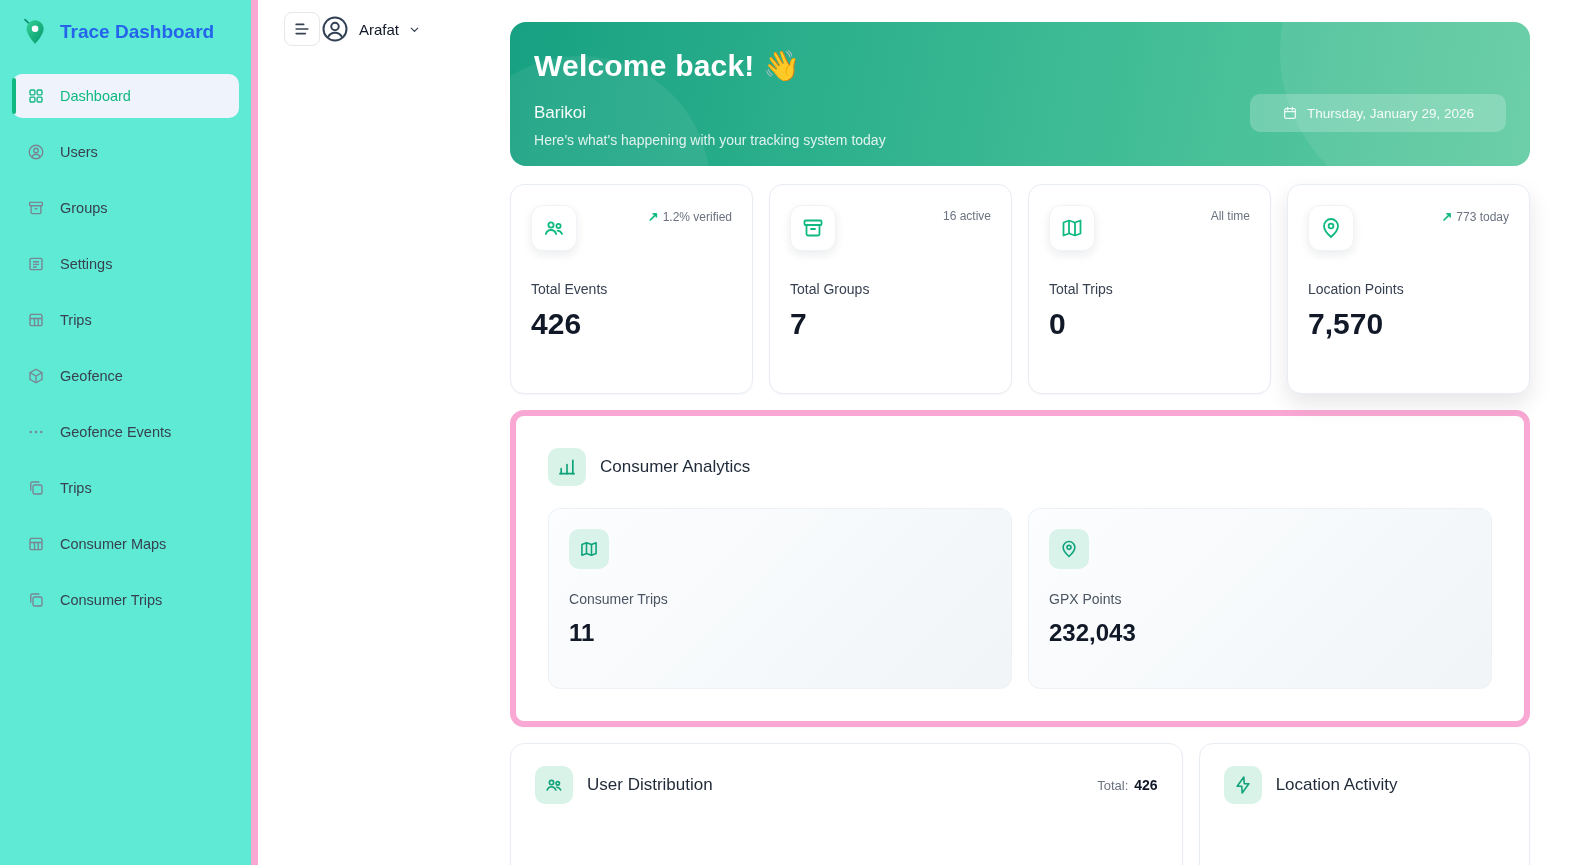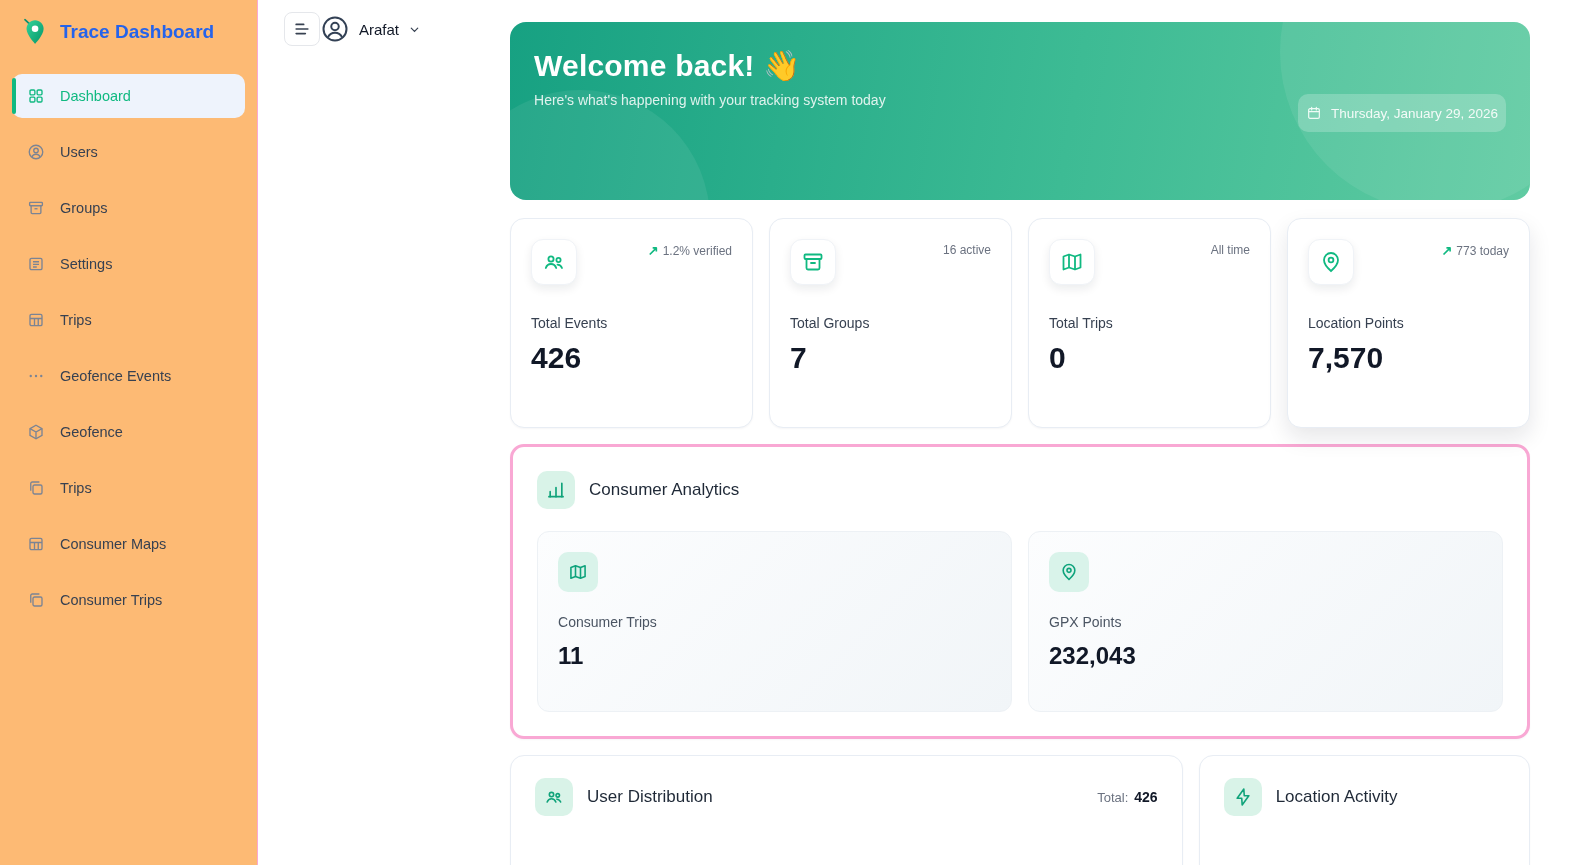--- a/index.html
+++ b/index.html
@@ -1,21 +1,21 @@
 <!DOCTYPE html>
 <html><head>
 <meta charset="utf-8">
 <style>
   * { margin:0; padding:0; box-sizing:border-box; }
   html,body { width:1582px; height:865px; overflow:hidden; background:#fff;
               font-family:"Liberation Sans", sans-serif; color:#111827; }
   body { display:flex; }
 
   
-  .sidebar { width:258px; flex:0 0 258px; border-right:1px solid #f9a8d4; background:#fdba74; }
+  .sidebar { width:258px; flex:0 0 258px; border-right:7px solid #f9a8d4; background:#5eead4; }
   .logo-row { display:flex; align-items:center; gap:10px; padding:16px 18px 14px 18px; }
   .logo-title { font-size:19px; font-weight:700; color:#2563eb; }
   .nav { padding:12px 12px; }
   .nav-item { position:relative; display:flex; align-items:center; gap:14px; height:44px;
               padding:0 14px; margin-bottom:12px; border-radius:10px; cursor:pointer;
               font-size:14.5px; color:#374151; }
   .nav-item .nav-icon { width:20px; height:20px; color:#7b8494; display:flex; align-items:center; justify-content:center; }
   .nav-item.active { background:#eef3fc; color:#10b981; }
   .nav-item.active .nav-icon { color:#10b981; }
   .nav-item.active::before { content:""; position:absolute; left:0; top:4px; bottom:4px;
@@ -26,51 +26,51 @@
   .topbar { height:58px; flex:0 0 58px; display:flex; align-items:center;
             justify-content:space-between; padding:0 50px 0 26px; background:#fff; }
   .burger-btn { width:36px; height:34px; border:1px solid #e5e7eb; border-radius:8px;
             background:#fff; display:flex; align-items:center; justify-content:center; cursor:pointer; }
   .user-box { display:flex; align-items:center; gap:9px; cursor:pointer; }
   .user-name { font-size:15px; color:#111827; }
 
   .content { flex:1; padding:22px 52px 40px 39px; overflow:hidden; }
 
   
-  .banner { position:relative; border-radius:16px; height:178px; padding:26px 24px;
+  .banner { position:relative; border-radius:16px; height:144px; padding:26px 24px;
             background:linear-gradient(100deg,#17a182 0%, #3dbb94 55%, #60cba2 100%);
             color:#fff; overflow:hidden; }
   .banner::before { content:""; position:absolute; right:-70px; top:-130px; width:320px; height:320px;
             border-radius:50%; background:rgba(255,255,255,0.08); }
   .banner::after { content:""; position:absolute; left:-60px; bottom:-150px; width:260px; height:260px;
             border-radius:50%; background:rgba(255,255,255,0.07); }
   .banner-title { font-size:30px; font-weight:600; letter-spacing:.2px; }
   .banner-org { margin-top:20px; font-size:17px; font-weight:500; color:rgba(255,255,255,0.96); }
   .banner-sub { margin-top:9px; font-size:14px; color:rgba(255,255,255,0.85); }
   .date-badge { position:absolute; right:24px; top:72px; height:38px; display:flex; align-items:center;
-            gap:9px; padding:0 8px; border-radius:10px; background:rgba(255,255,255,0.22);
+            gap:9px; padding:0 32px; border-radius:10px; background:rgba(255,255,255,0.22);
             font-size:13.5px; color:#f4fbf8; z-index:2; }
 
   
   .stats { margin-top:18px; display:grid; grid-template-columns:repeat(4,1fr); gap:16px; }
   .stat-card { border:1px solid #e8edf4; border-radius:14px; background:#fff; height:210px;
             padding:20px; box-shadow:0 1px 2px rgba(16,24,40,0.04); }
   .stat-card.elev { box-shadow:0 10px 22px rgba(16,24,40,0.10); }
   .stat-top { display:flex; align-items:flex-start; justify-content:space-between; }
   .tile { width:46px; height:46px; border-radius:12px; background:#fff; display:flex; align-items:center;
             justify-content:center; color:#10b981; border:1px solid #f0f3f7;
             box-shadow:0 4px 10px rgba(16,24,40,0.08); }
   .stat-badge { display:flex; align-items:center; gap:4px; font-size:12px; color:#6b7280; margin-top:4px; }
   .trend-arrow { color:#10b981; font-size:13px; font-weight:700; }
   .stat-label { margin-top:30px; font-size:14px; color:#374151; }
   .stat-value { margin-top:10px; font-size:30px; font-weight:700; color:#111827; }
 
   
-  .panel { margin-top:16px; border:3px solid #f9a8d4; border-radius:14px; background:#fff;
-            padding:24px; box-shadow:0 1px 2px rgba(16,24,40,0.04); }
+  .panel { margin-top:16px; border:6px solid #f9a8d4; border-radius:14px; background:#fff;
+            padding:32px; box-shadow:0 1px 2px rgba(16,24,40,0.04); }
   .panel-head { display:flex; align-items:center; gap:14px; }
   .tile-soft { width:38px; height:38px; border-radius:10px; background:#d9f3e8; color:#10a37a;
             display:flex; align-items:center; justify-content:center; }
   .panel-title { font-size:17px; font-weight:500; color:#1f2937; }
   .sub-grid { margin-top:22px; display:grid; grid-template-columns:repeat(2,1fr); gap:16px; }
   .sub-card { height:181px; border:1px solid #edf1f5; border-radius:12px; padding:20px;
             background:linear-gradient(135deg,#fcfdfe 0%, #f1f5f8 100%); }
   .sub-tile { width:40px; height:40px; border-radius:10px; background:#d9f3ea; color:#0ea37c;
             display:flex; align-items:center; justify-content:center; }
   .sub-label { margin-top:22px; font-size:14px; color:#4b5563; }
@@ -159,37 +159,37 @@
         <svg width="18" height="18" viewBox="0 0 24 24" fill="none" stroke="currentColor" stroke-width="1.8">
           <rect x="4" y="4.5" width="16" height="15" rx="2"></rect>
             <path d="M4 10h16M10 10v9.5M15 10v9.5"></path>
         </svg>
       </span>
       <span>Trips</span>
     </div>
 
     <div class="nav-item">
       <span class="nav-icon">
+        <svg width="18" height="18" viewBox="0 0 24 24" fill="none" stroke="currentColor" stroke-width="1.8">
+          <path d="M12 3l8 4.5v9L12 21l-8-4.5v-9L12 3z"></path>
+            <path d="M12 12l8-4.5M12 12L4 7.5M12 12v9"></path>
+        </svg>
+      </span>
+      <span>Geofence</span>
+    </div>
+
+    <div class="nav-item">
+      <span class="nav-icon">
         <svg width="18" height="18" viewBox="0 0 24 24" fill="currentColor">
           <circle cx="5" cy="12" r="1.6"></circle>
             <circle cx="12" cy="12" r="1.6"></circle>
             <circle cx="19" cy="12" r="1.6"></circle>
         </svg>
       </span>
       <span>Geofence Events</span>
-    </div>
-
-    <div class="nav-item">
-      <span class="nav-icon">
-        <svg width="18" height="18" viewBox="0 0 24 24" fill="none" stroke="currentColor" stroke-width="1.8">
-          <path d="M12 3l8 4.5v9L12 21l-8-4.5v-9L12 3z"></path>
-            <path d="M12 12l8-4.5M12 12L4 7.5M12 12v9"></path>
-        </svg>
-      </span>
-      <span>Geofence</span>
     </div>
 
     <div class="nav-item">
       <span class="nav-icon">
         <svg width="18" height="18" viewBox="0 0 24 24" fill="none" stroke="currentColor" stroke-width="1.8">
           <rect x="8" y="8" width="12" height="12" rx="2"></rect>
             <path d="M5 15.5V6a2 2 0 0 1 2-2h9.5"></path>
         </svg>
       </span>
       <span>Trips</span>
@@ -241,20 +241,21 @@
           <path d="M6 9.5l6 6 6-6"></path>
         </svg>
       </span>
     </div>
   </header>
 
   <main class="content">
 
     <section class="banner">
       <div class="banner-title">Welcome back! 👋</div>
+      <div class="banner-org">Barikoi</div>
       <div class="banner-sub">Here's what's happening with your tracking system today</div>
       <div class="date-badge">
         <span>
           <svg width="16" height="16" viewBox="0 0 24 24" fill="none" stroke="#eefbf5" stroke-width="1.8" stroke-linecap="round">
             <rect x="4" y="5.5" width="16" height="14.5" rx="2"></rect>
               <path d="M4 10h16M8.5 3.5v4M15.5 3.5v4"></path>
           </svg>
         </span>
         <span>Thursday, January 29, 2026</span>
       </div>

